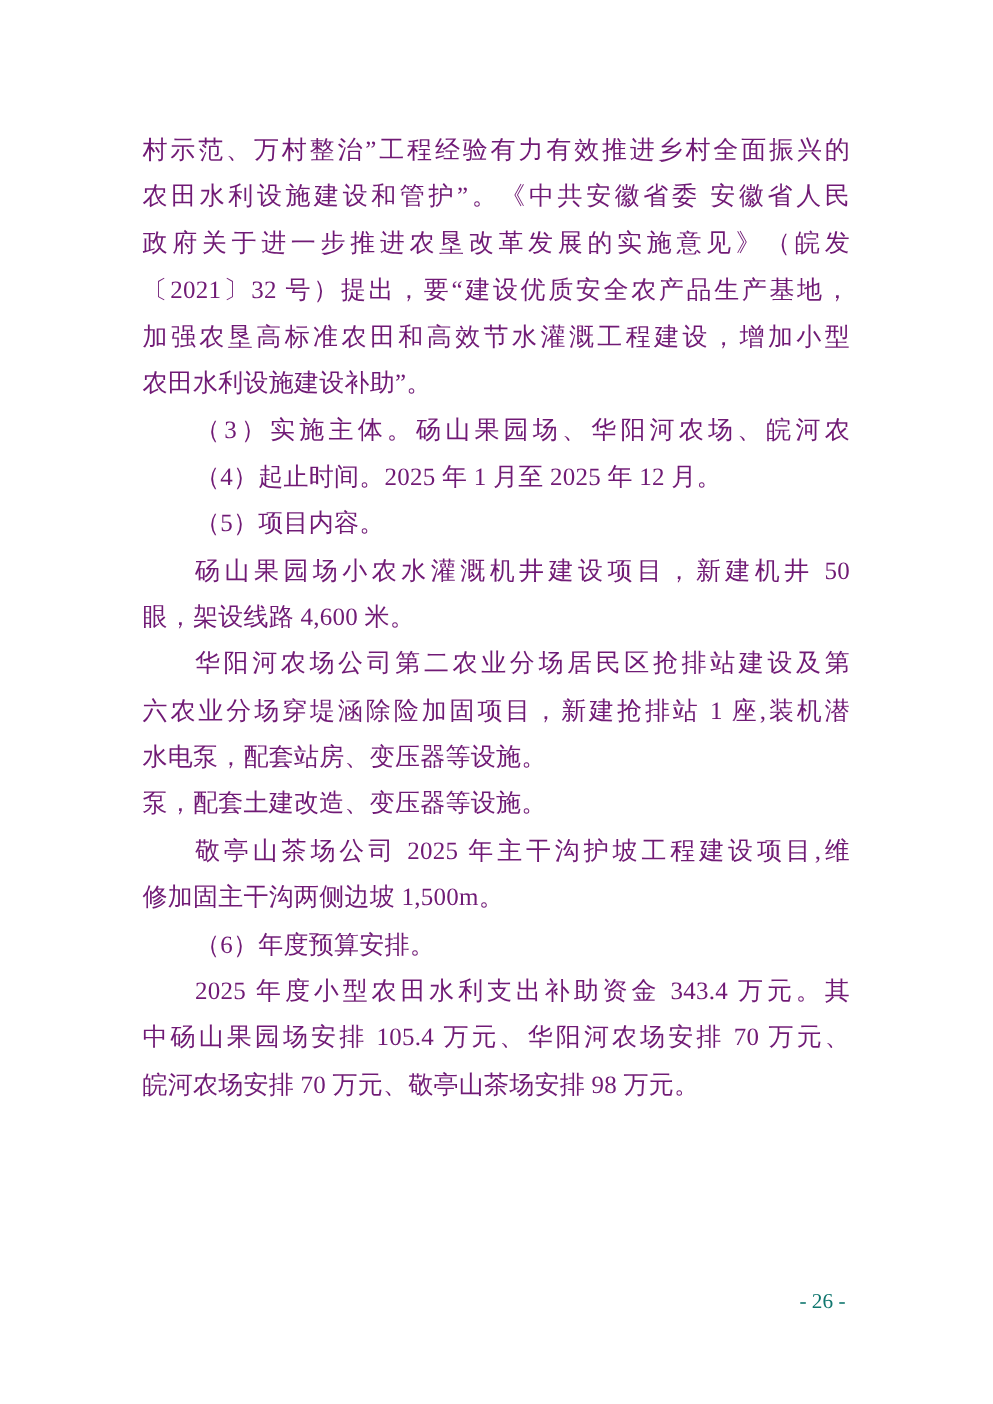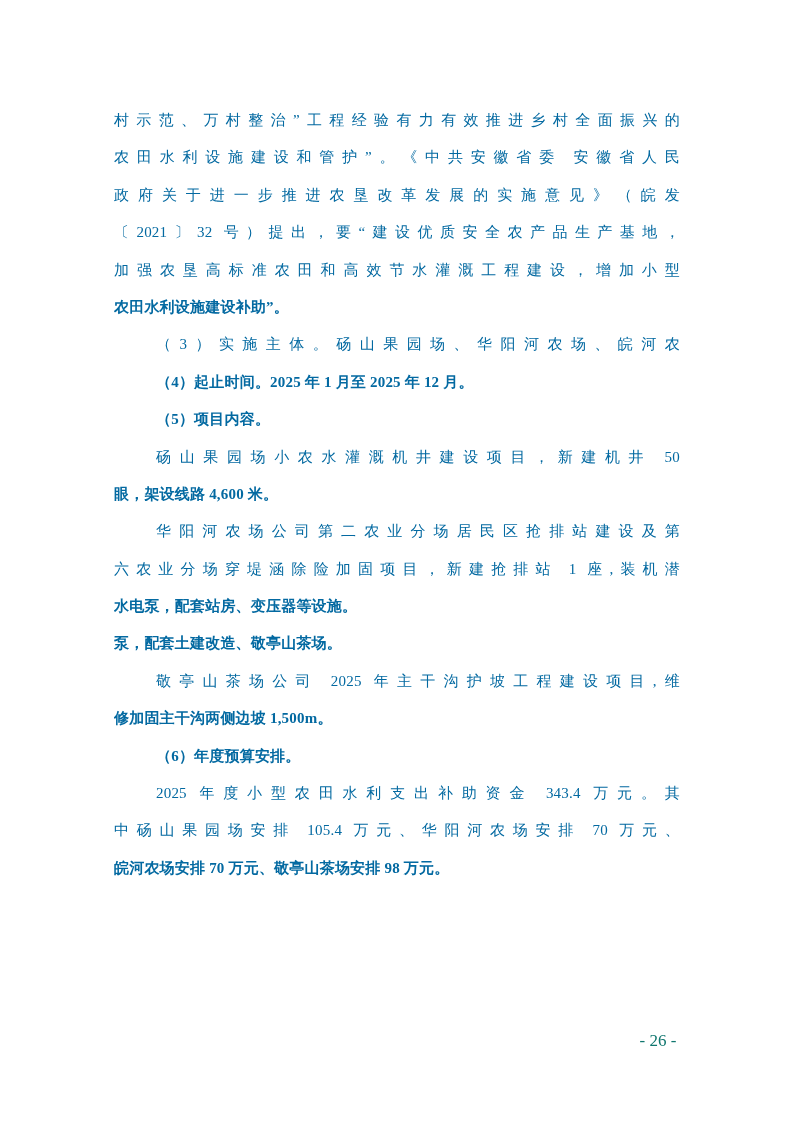--- a/index.html
+++ b/index.html
@@ -20,37 +20,36 @@
     left: 0; top: 0;
     width: 794px;
     height: 1123px;
     background: #ffffff;
   }
   .body-text {
     position: absolute;
     left: 114px;
     top: 102px;
     width: 566px;
-    font-size: 15px;
-    color: #0369a1;
+    font-size: 20px;
+    color: #701a75;
   }
   .line {
     height: 37.4px;
     line-height: 37.4px;
     overflow: hidden;
     text-align: justify;
     text-align-last: justify;
     letter-spacing: 0.2px;
   }
   .line.ind {
     text-indent: 42px;
   }
   .line.end {
     text-align-last: left;
-    font-weight: bold;
   }
   .page-footer {
     position: absolute;
     left: 622px;
     top: 1029px;
     width: 72px;
     text-align: center;
     font-size: 17px;
     line-height: 24px;
     color: #0f766e;
@@ -70,21 +69,21 @@
     <div class="line">加强农垦高标准农田和高效节水灌溉工程建设，增加小型</div>
     <div class="line end">农田水利设施建设补助”。</div>
     <div class="line ind">（3）实施主体。砀山果园场、华阳河农场、皖河农</div>
     <div class="line ind end">（4）起止时间。2025 年 1 月至 2025 年 12 月。</div>
     <div class="line ind end">（5）项目内容。</div>
     <div class="line ind">砀山果园场小农水灌溉机井建设项目，新建机井 50</div>
     <div class="line end">眼，架设线路 4,600 米。</div>
     <div class="line ind">华阳河农场公司第二农业分场居民区抢排站建设及第</div>
     <div class="line">六农业分场穿堤涵除险加固项目，新建抢排站 1 座,装机潜</div>
     <div class="line end">水电泵，配套站房、变压器等设施。</div>
-    <div class="line end">泵，配套土建改造、敬亭山茶场。</div>
+    <div class="line end">泵，配套土建改造、变压器等设施。</div>
     <div class="line ind">敬亭山茶场公司 2025 年主干沟护坡工程建设项目,维</div>
     <div class="line end">修加固主干沟两侧边坡 1,500m。</div>
     <div class="line ind end">（6）年度预算安排。</div>
     <div class="line ind">2025 年度小型农田水利支出补助资金 343.4 万元。其</div>
     <div class="line">中砀山果园场安排 105.4 万元、华阳河农场安排 70 万元、</div>
     <div class="line end">皖河农场安排 70 万元、敬亭山茶场安排 98 万元。</div>
   </div>
 
   <div class="page-footer">- 26 -</div>
 

